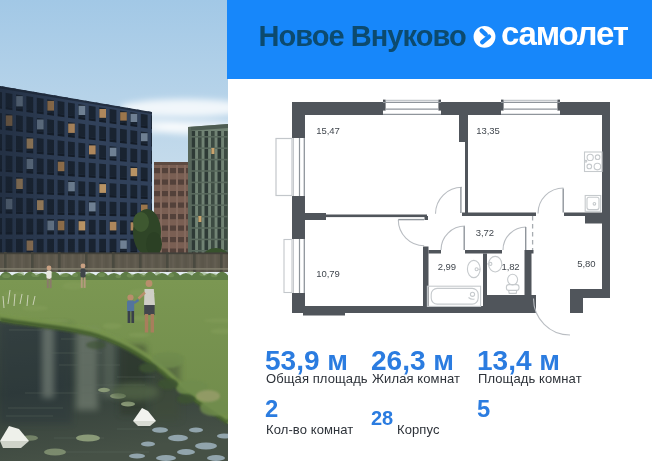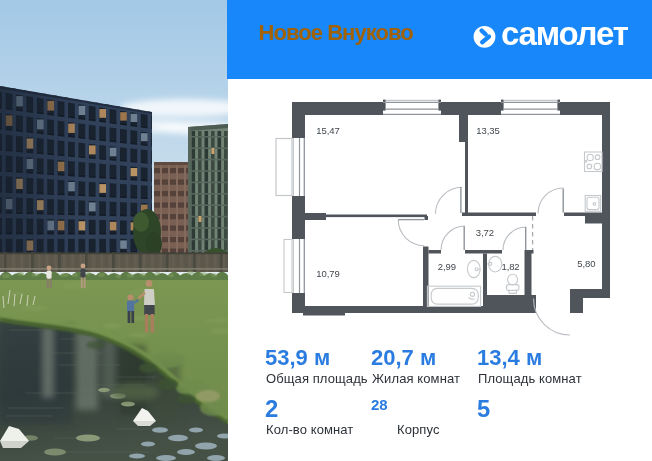--- a/index.html
+++ b/index.html
@@ -1,19 +1,19 @@
 <!DOCTYPE html>
 <html><head>
 <meta charset="utf-8">
 <style>
   html,body{margin:0;padding:0;background:#ffffff;}
   body{width:652px;height:461px;position:relative;overflow:hidden;font-family:"Liberation Sans",sans-serif;}
   .abs{position:absolute;}
-  .hdr-title{position:absolute;left:258.5px;top:19.6px;color:#a16207;font-size:22px;font-weight:700;letter-spacing:-0.95px;}
-  .big{position:absolute;font-size:22px;font-weight:700;color:#2b7ce0;letter-spacing:0px;}
+  .hdr-title{position:absolute;left:258.5px;top:19.6px;color:#0c4a6e;font-size:29px;font-weight:700;letter-spacing:-0.95px;}
+  .big{position:absolute;font-size:28px;font-weight:700;color:#2b7ce0;letter-spacing:0px;}
   .lbl{position:absolute;font-size:13px;font-weight:400;color:#2d3239;letter-spacing:0.1px;}
 </style>
 </head>
 <body>
 
 <svg class="abs" style="left:0;top:0" width="228" height="461" viewBox="0 0 228 461">
   <defs>
     <linearGradient id="sky" x1="0" y1="0" x2="0" y2="1">
       <stop offset="0" stop-color="#a2c8e6"></stop>
       <stop offset="0.55" stop-color="#c3daeb"></stop>
@@ -567,31 +567,31 @@
     <text x="510.5" y="269.5">1,82</text>
 
     <text x="586.4" y="267">5,80</text>
   </g>
 </svg>
 
 <div class="big" style="left:265px;top:344.8px;">53,9 м</div>
 
 <div class="lbl" style="left:266px;top:371px;">Общая площадь</div>
 
-<div class="big" style="left:371px;top:344.8px;">20,7 м</div>
+<div class="big" style="left:371px;top:344.8px;">26,3 м</div>
 
 <div class="lbl" style="left:372px;top:371px;">Жилая комнат</div>
 
 <div class="big" style="left:477px;top:344.8px;text-align:right;">13,4 м</div>
 
 <div class="lbl" style="left:478px;top:371px;">Площадь комнат</div>
 
 <div class="big" style="left:265px;top:394.8px;font-size:23.8px;">2</div>
 
 <div class="lbl" style="left:266px;top:421.5px;">Кол-во комнат</div>
 
-<div class="big" style="left:371px;top:396px;font-size:15px;">28</div>
+<div class="big" style="left:371px;top:407px;font-size:20px;">28</div>
 
 <div class="lbl" style="left:372px;top:421.5px;margin-left:25px;">Корпус</div>
 
 <div class="big" style="left:477px;top:394.8px;font-size:23.8px;">5</div>
 
 <div class="lbl" style="left:478px;top:421.5px;margin-top:36px;">Этаж</div>
 
 </body></html>

